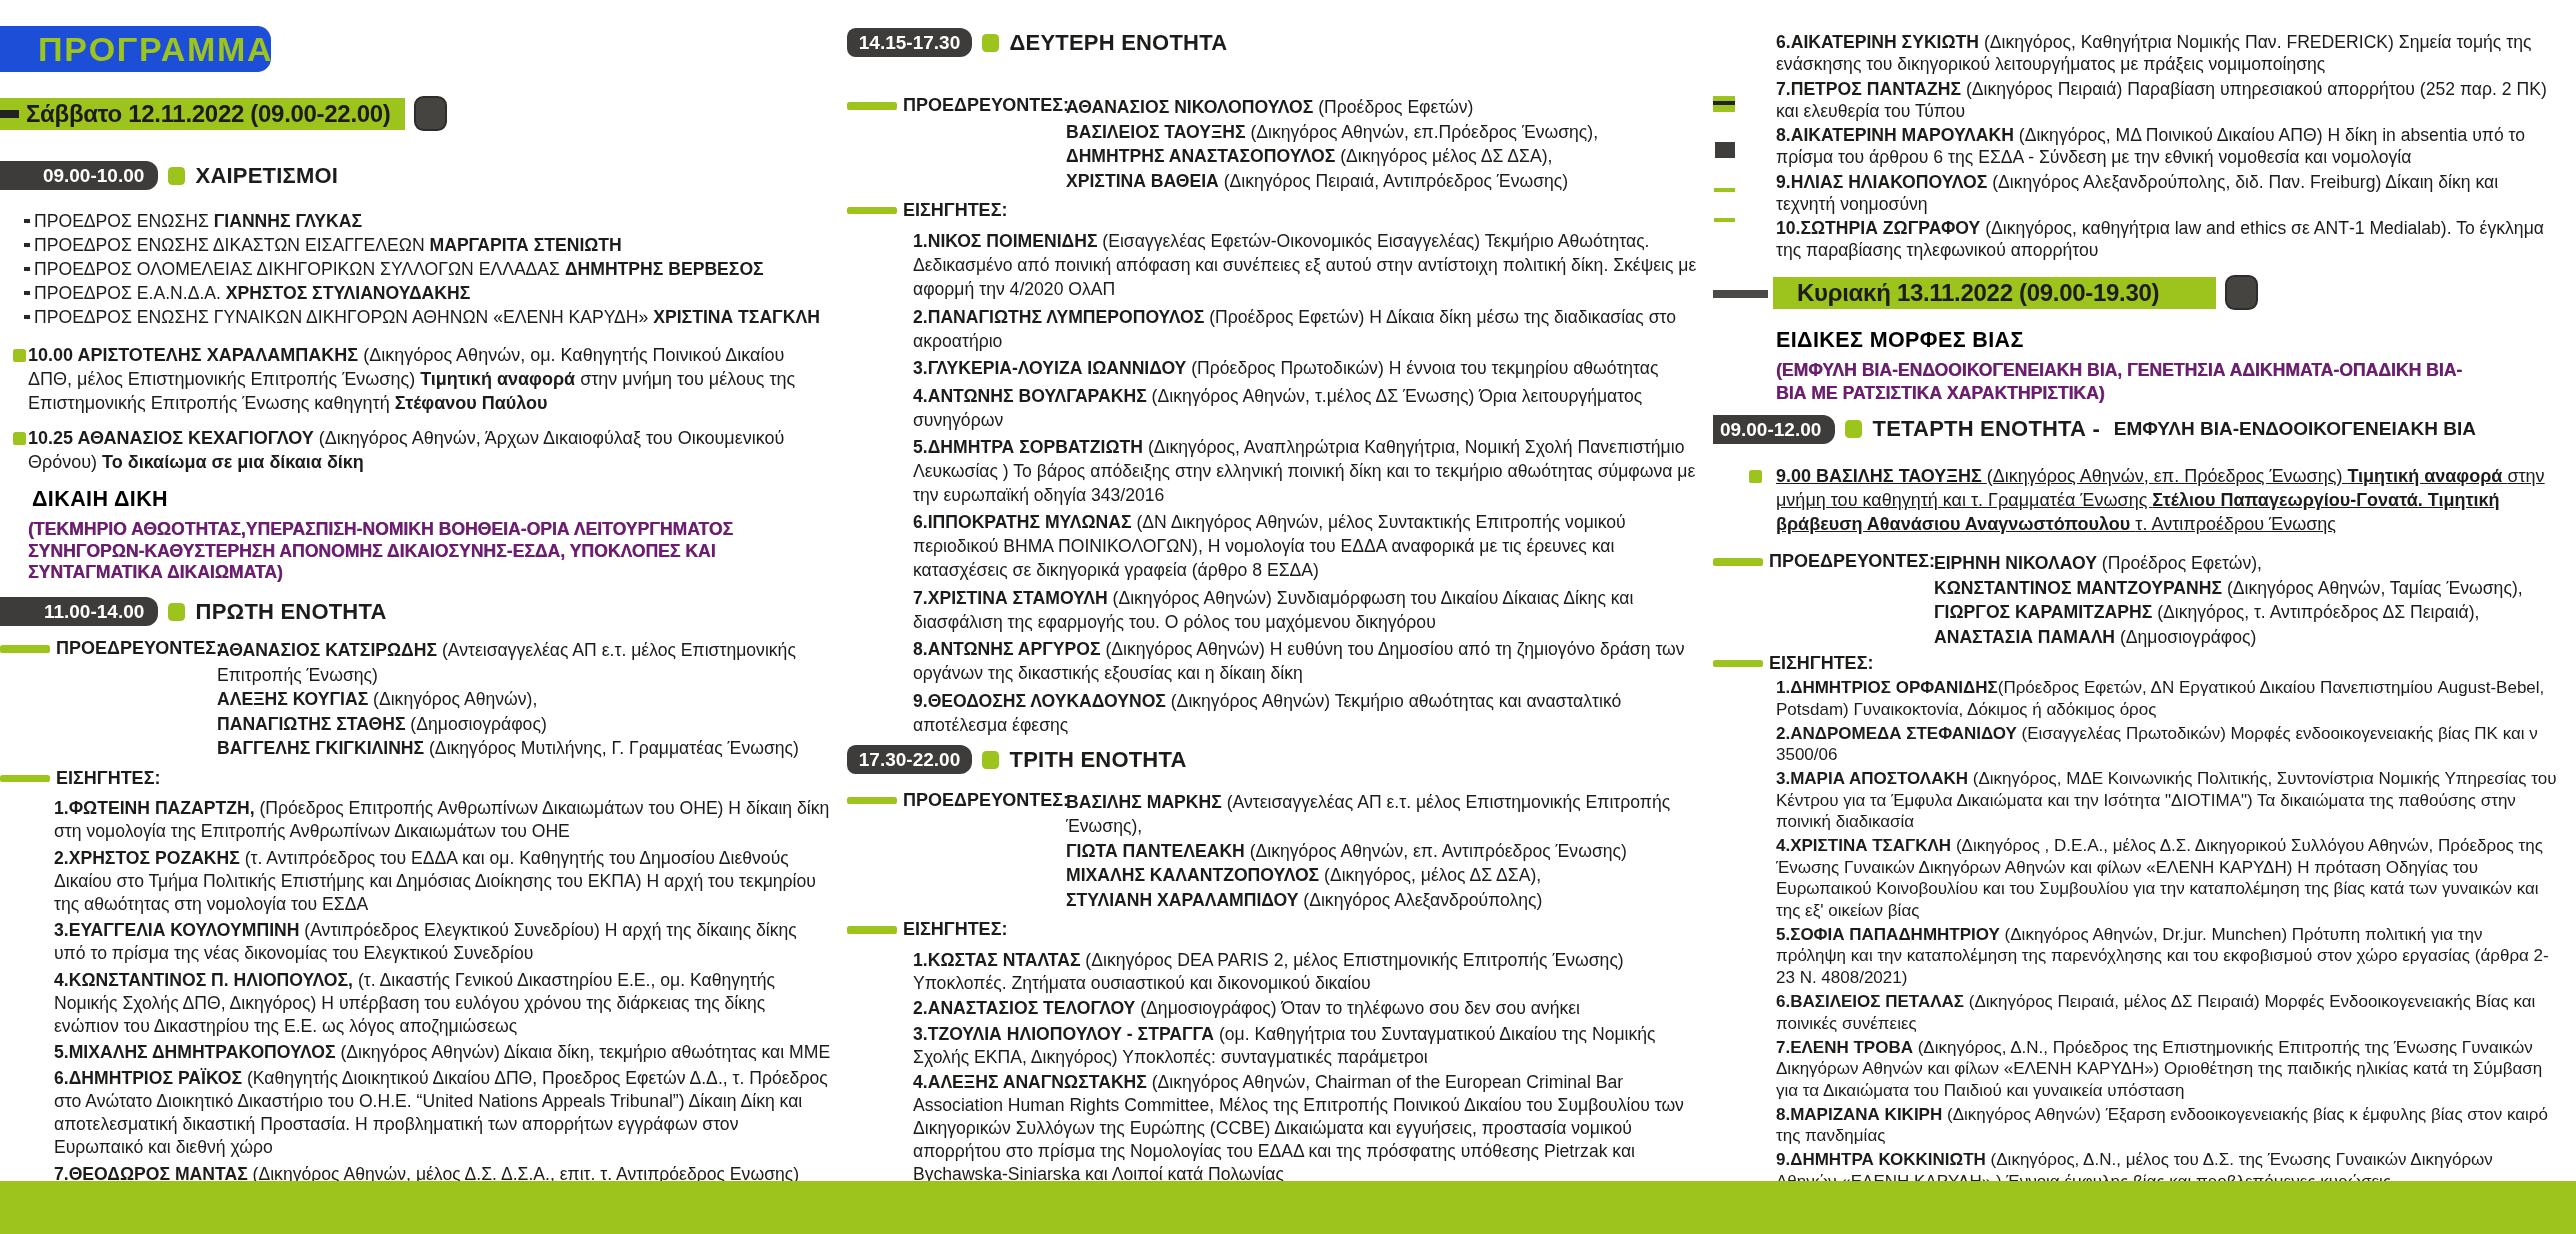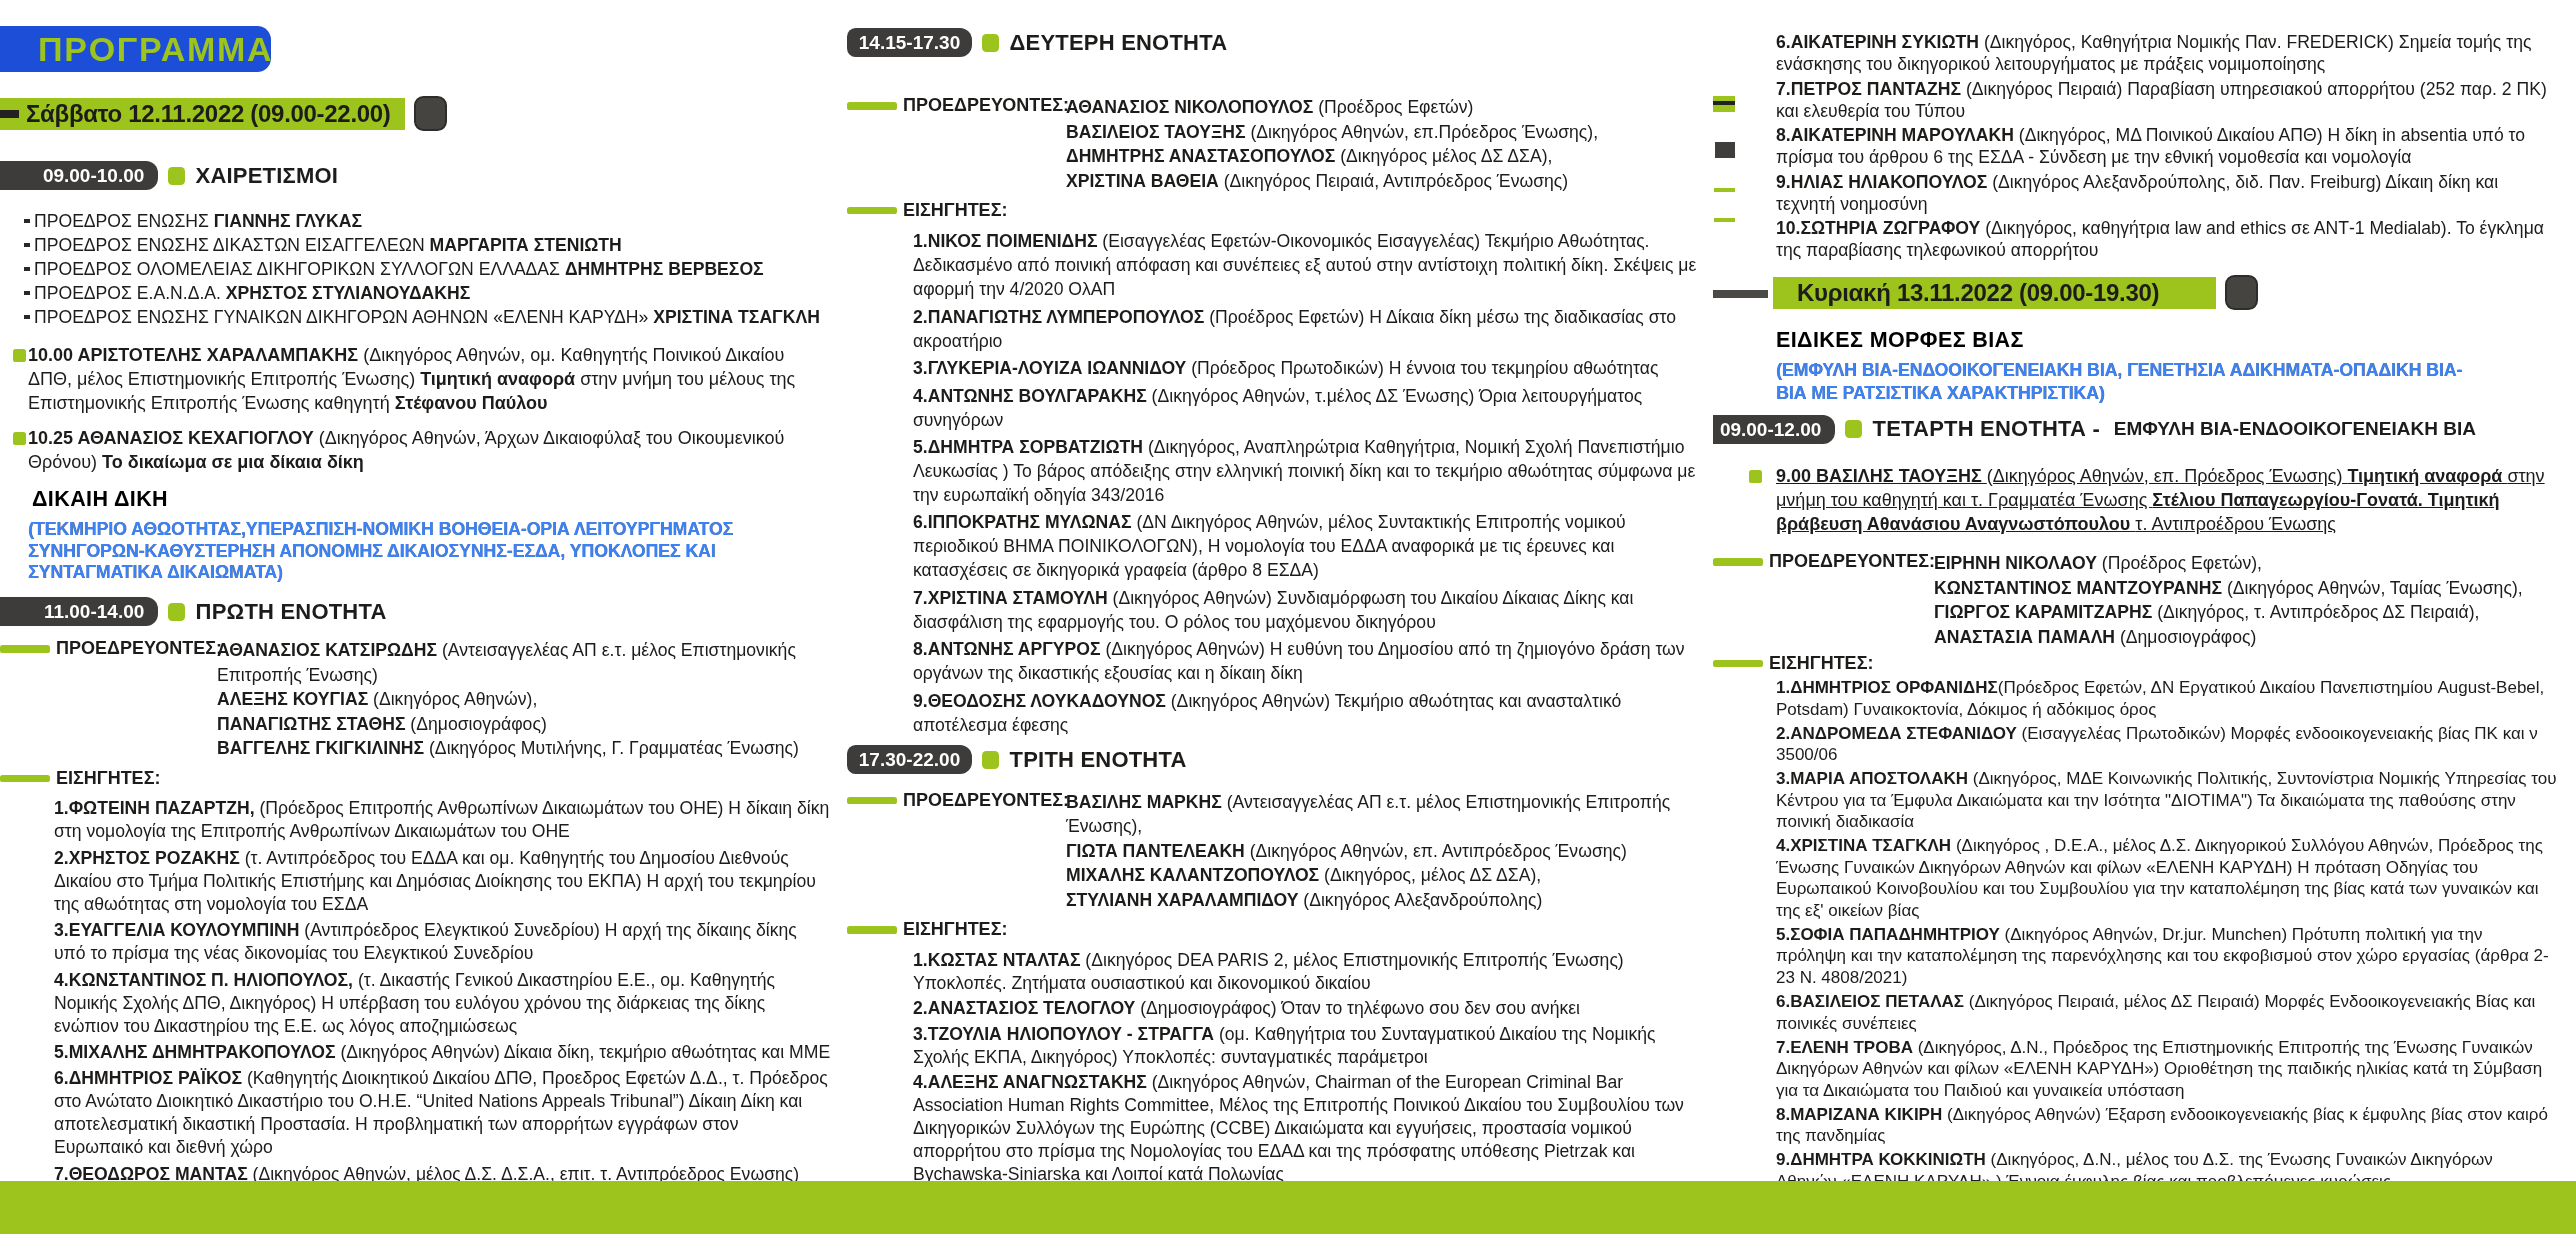--- a/index.html
+++ b/index.html
@@ -52,21 +52,21 @@
   
   .talk{position:relative;margin-top:11px;font-size:18px;line-height:24px;}
   #col1 .talk{margin-left:28px;margin-right:21.5px;}
   #col3 .talk{margin-left:63px;margin-right:26px;margin-top:20px;text-decoration:underline;}
   .talk .sq{position:absolute;width:13px;height:13px;background:#9dc41d;border-radius:2.6px;top:6px;}
   #col1 .talk .sq{left:-14.6px;}
   #col3 .talk .sq{left:-27px;}
 
   
   .focus-title{margin:13.7px 0 0 32px;color:#000000;font-size:21.5px;font-weight:bold;letter-spacing:0.4px;}
-  .focus-sub{margin:6.9px 21.5px 0 28px;color:#3b82f6;font-size:17.6px;font-weight:bold;line-height:21.5px;
+  .focus-sub{margin:6.9px 21.5px 0 28px;color:#701a75;font-size:17.6px;font-weight:bold;line-height:21.5px;
              text-shadow:0.4px 0.4px 0 #6b6b68;}
   #col3 .focus-title{margin-left:63px;margin-top:17px;}
   #col3 .focus-sub{margin-left:63px;}
 
   
   .role-block{display:flex;margin-top:12px;}
   .dash{width:50px;height:7.7px;background:#9dc41d;border-radius:2.6px;flex:none;margin-top:6.9px;}
   .role-label{font-weight:bold;font-size:18px;flex:none;padding-left:6px;}
   #col1 .role-label{width:161px;} #col2 .role-label{width:163px;} #col3 .role-label{width:165px;}
   .names{flex:1;font-size:17.6px;line-height:24.5px;padding-right:8.6px;}

